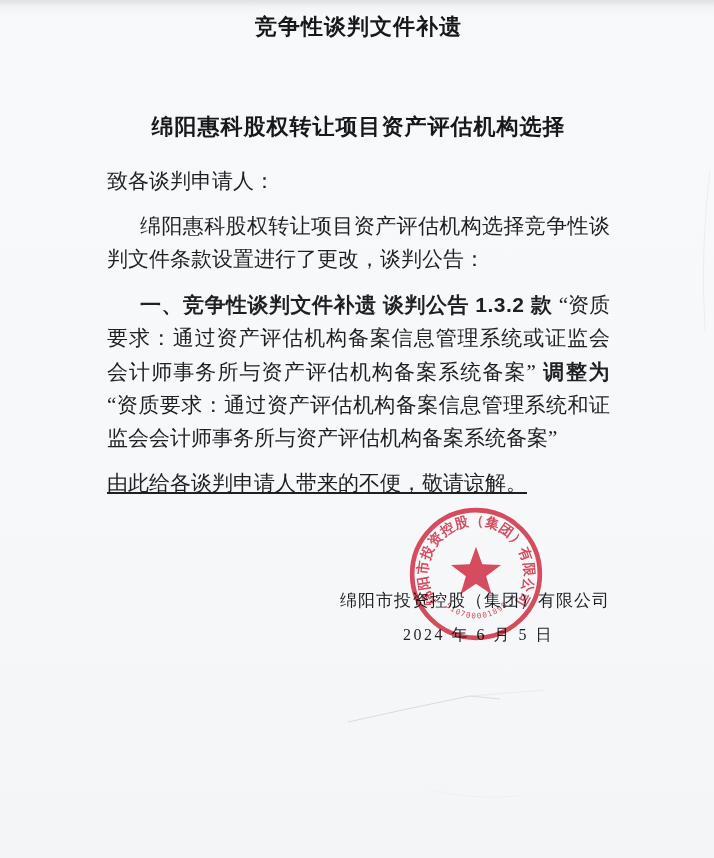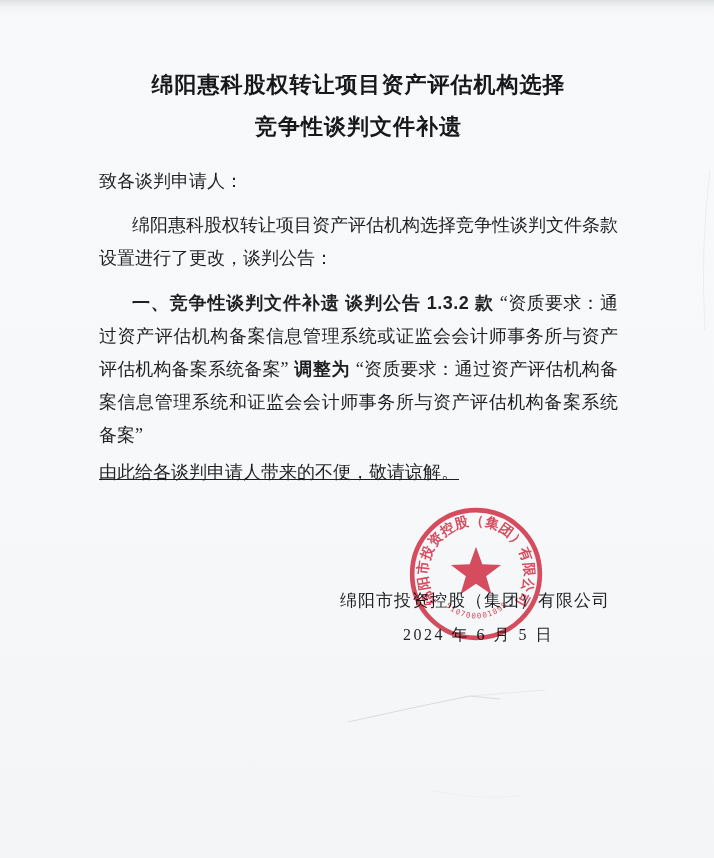--- a/index.html
+++ b/index.html
@@ -18,22 +18,22 @@
     position:absolute;left:95px;top:0;width:527px;
   }
   .doc-title{
     font-size:22px;line-height:30px;font-weight:bold;
     text-align:center;margin:0;letter-spacing:1px;
     color:#17181b;
   }
   .doc-title.first{margin-top:70px;}
   .doc-title.second{margin-top:12px;}
   .body-text{
-    font-size:18px;line-height:33px;
-    text-align:justify;margin:4px;
+    font-size:21px;line-height:33px;
+    text-align:justify;margin:12px;
   }
   .salutation{margin-top:23px;}
   .intro{margin-top:11px;text-indent:33px;}
   .item{margin-top:12px;text-indent:33px;}
   .item2{margin-top:15px;text-indent:33px;}
   .closing{margin-top:0;text-decoration:underline;}
   .bseg{
     font-weight:bold;
     font-family:"Liberation Sans","DejaVu Sans",sans-serif;
     letter-spacing:0.5px;
@@ -52,22 +52,22 @@
     filter:blur(0.3px);
   }
   .creases{position:absolute;left:0;top:0;width:714px;height:858px;pointer-events:none;}
 </style>
 </head>
 <body>
 
 <div class="scan-top-edge"></div>
 
 <div class="content">
+  <h1 class="doc-title second">竞争性谈判文件补遗</h1>
   <h1 class="doc-title first">绵阳惠科股权转让项目资产评估机构选择</h1>
-  <h1 class="doc-title second">竞争性谈判文件补遗</h1>
 
   <p class="body-text salutation">致各谈判申请人：</p>
 
   <p class="body-text intro">绵阳惠科股权转让项目资产评估机构选择竞争性谈判文件条款设置进行了更改，谈判公告：</p>
 
   <p class="body-text item"><span class="bseg">一、竞争性谈判文件补遗 谈判公告 1.3.2 款 </span><span>“资质要求：通过资产评估机构备案信息管理系统或证监会会计师事务所与资产评估机构备案系统备案”</span><span class="bseg"> 调整为 </span><span>“资质要求：通过资产评估机构备案信息管理系统和证监会会计师事务所与资产评估机构备案系统备案”</span></p>
 
 
   <p class="body-text closing">由此给各谈判申请人带来的不便，敬请谅解。</p>
 </div>

